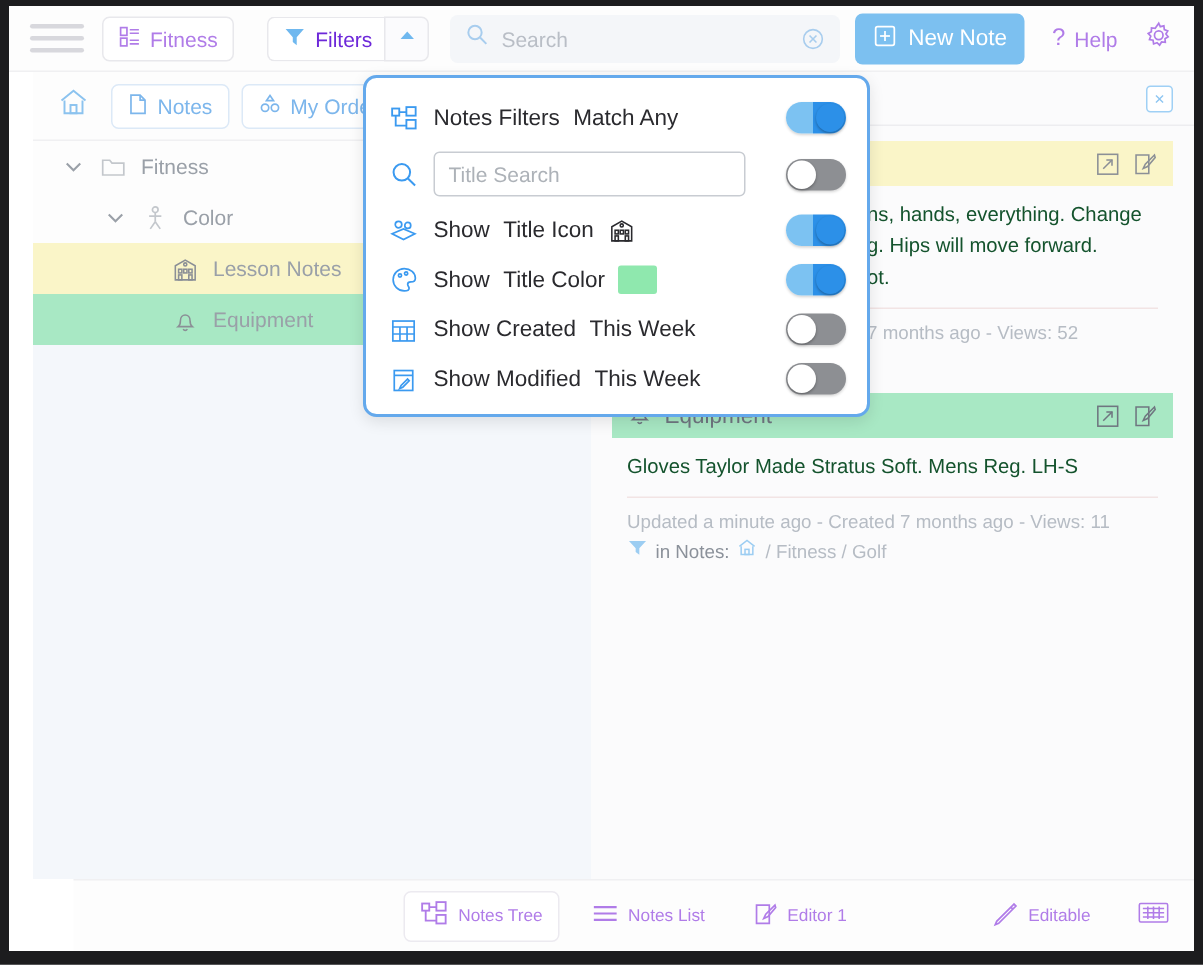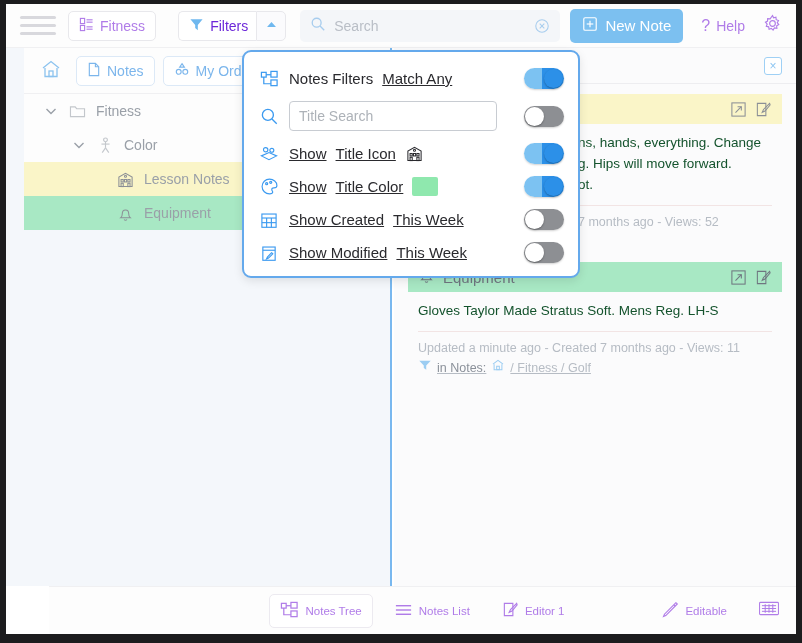--- a/index.html
+++ b/index.html
@@ -63,26 +63,25 @@
     height: 34px; padding: 0 12px; border-radius: 5px;
     background: #7cc0f0; color: #ffffff; font-size: 15px; cursor: pointer;
     border: none; white-space: nowrap;
   }
   .help-btn { display:flex; align-items:center; gap:6px; color:#b07ce8;
     font-size:14px; margin-left: 18px; cursor:pointer; }
   .gear-btn { margin-left: 18px; margin-right: 6px; cursor:pointer; display:flex; }
 
   
   .leftpane {
-    position: absolute; left: 0; top: 44px;
+    position: absolute; left: 16px; top: 44px;
     width: 386px; bottom: 48px;
     background: #f4f7fb;
     border-right: 2px solid #79b8ef;
     overflow: hidden;
-    padding-left: 18px;
   }
   .tree-toolbar {
     height: 46px; background: #fdfdfd;
     display: flex; align-items: center; gap: 8px;
     padding: 0 10px; border-bottom: 1px solid #f0f0f2;
   }
   .home-ico { padding: 3px 6px; cursor:pointer; display:flex; }
   .pill {
     display:flex; align-items:center; gap:6px;
     height: 30px; padding: 0 10px;
@@ -120,39 +119,39 @@
   .card-head {
     height: 30px; display:flex; align-items:center; gap:8px;
     padding: 0 10px; font-size: 15px; color:#6f7680;
   }
   .card-head.yellow { background:#faf5c8; }
   .card-head.green  { background:#a8e8c4; }
   .card-head .sp { flex:1; }
   .card-body { font-size: 13.5px; color:#14532d; line-height: 21px; padding: 8px 10px 10px 10px; }
   .card-sep { height:1px; background:#f2e4e4; margin: 0 10px; }
   .card-meta { font-size: 12.5px; color:#b6bcc4; padding: 7px 10px 0 10px; line-height:19px; }
-  .card-meta .loc { display:flex; align-items:center; gap:5px;text-decoration:underline; }
+  .card-meta .loc { display:flex; align-items:center; gap:5px; }
   .card-meta .loc b { font-weight: normal; color:#8b919a; }
   .ic-btn { cursor:pointer; display:flex; }
 
   
   .popup {
     position: absolute; left: 236px; top: 46px;
     width: 338px; height: 228px;
     background: #ffffff;
     border: 2px solid #64a9ec;
     border-radius: 9px;
     box-shadow: 0 3px 10px rgba(0,0,0,.10);
     padding: 10px 14px;
     z-index: 40;
   }
   .frow { display:flex; align-items:center; height: 33px; gap: 9px; }
   .frow .fico { width: 22px; display:flex; align-items:center; justify-content:center; }
   .frow .ftxt { font-size: 15px; color:#2a2a2e; display:flex; align-items:center; gap:9px; }
-  .frow .ftxt .u { text-decoration: underline; cursor:pointer; }
+  .frow .ftxt .u { cursor:pointer; }
   .frow .fill { flex: 1; }
   .tinput {
     width: 208px; height: 30px; border: 1px solid #c8ccd2; border-radius: 4px;
     padding: 0 9px; font-size: 14px; color:#555; outline: none;
     font-family: "Liberation Sans", sans-serif; background:#fff;
   }
   .tinput::placeholder { color:#adb2b8; }
   .swatch { width: 26px; height: 19px; background:#8fe8ae; border-radius: 2px; }
   .toggle {
     width: 40px; height: 21px; border-radius: 11px; position: relative;

